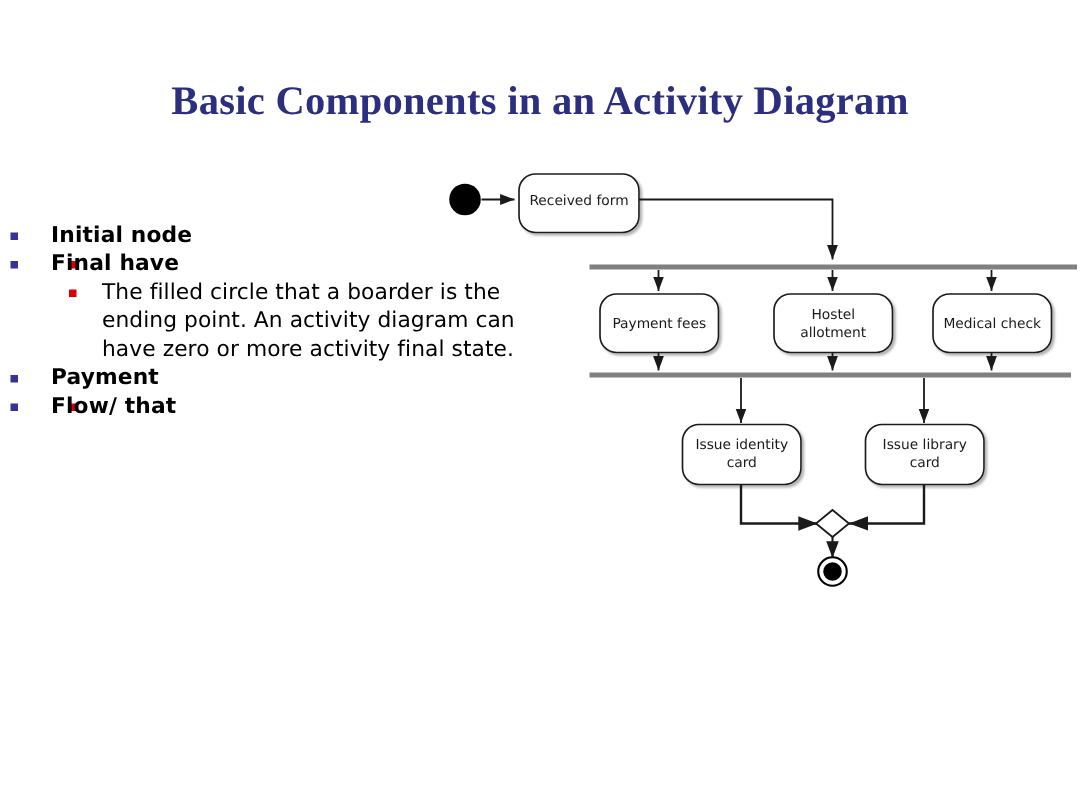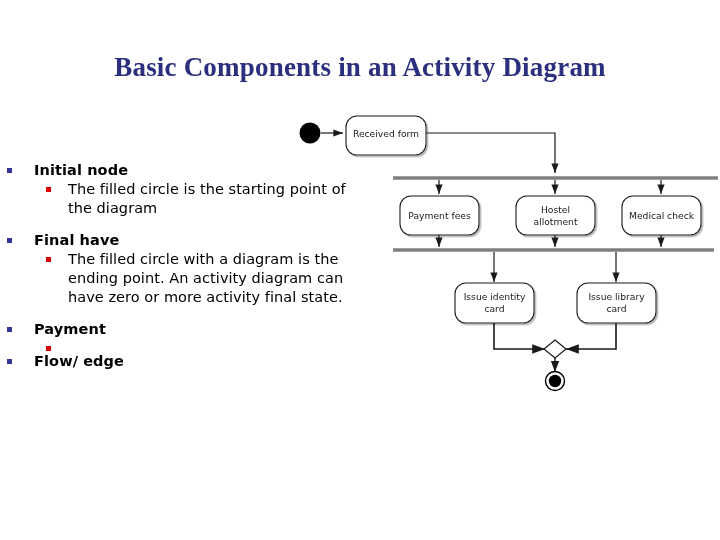--- a/index.html
+++ b/index.html
@@ -34,21 +34,21 @@
   
   #bullets {
     position: absolute;
     left: 0px;
     top: 148px;
     width: 352px;
   }
   .lvl1 {
     position: relative;
     padding-left: 34px;
-    margin: 13px 0 0 0;
+    margin: 0 0 0 0;
     font-size: 14.5px;
     font-weight: bold;
     color: #000000;
     line-height: 19px;
     letter-spacing: 0.1px;
   }
   .lvl1 > .mark1 {
     position: absolute;
     left: 7px;
     top: 7px;
@@ -100,43 +100,42 @@
   <div id="title">Basic Components in an Activity Diagram</div>
 
   <div id="bullets">
 
     <p class="lvl1">
       <span class="mark1"></span>
       <span>Initial node</span>
     </p>
     <p class="lvl2">
       <span class="mark2"></span>
-      <span>The filled circle is the starting point of the diagram</span>
     </p>
 
     <p class="lvl1">
       <span class="mark1"></span>
       <span>Final have</span>
     </p>
     <p class="lvl2">
       <span class="mark2"></span>
-      <span>The filled circle with a diagram is the ending point. An activity diagram can have zero or more activity final state.</span>
+      <span>The filled circle that a boarder is the ending point. An activity diagram can have zero or more activity final state.</span>
     </p>
 
     <p class="lvl1">
       <span class="mark1"></span>
       <span>Payment</span>
     </p>
     <p class="lvl2">
       <span class="mark2"></span>
     </p>
 
     <p class="lvl1">
       <span class="mark1"></span>
-      <span>Flow/ edge</span>
+      <span>Flow/ that</span>
     </p>
 
   </div>
 
   <div id="diagram">
     <svg width="720" height="540" viewBox="0 0 720 540" xmlns="http://www.w3.org/2000/svg">
       <defs>
         <marker id="arrow" markerWidth="9" markerHeight="9" refX="8" refY="3" orient="auto" markerUnits="strokeWidth">
           <path d="M0,0 L8,3 L0,6 z" fill="#1a1a1a"></path>
         </marker>

